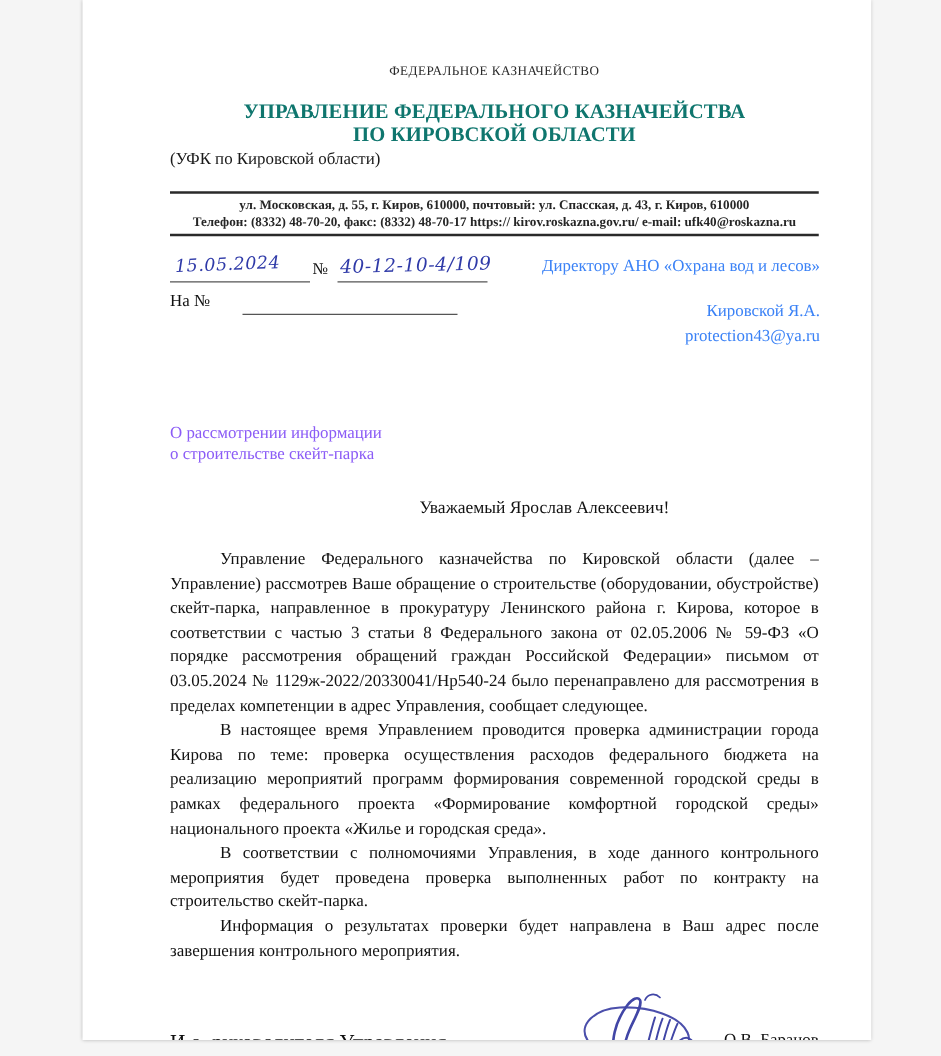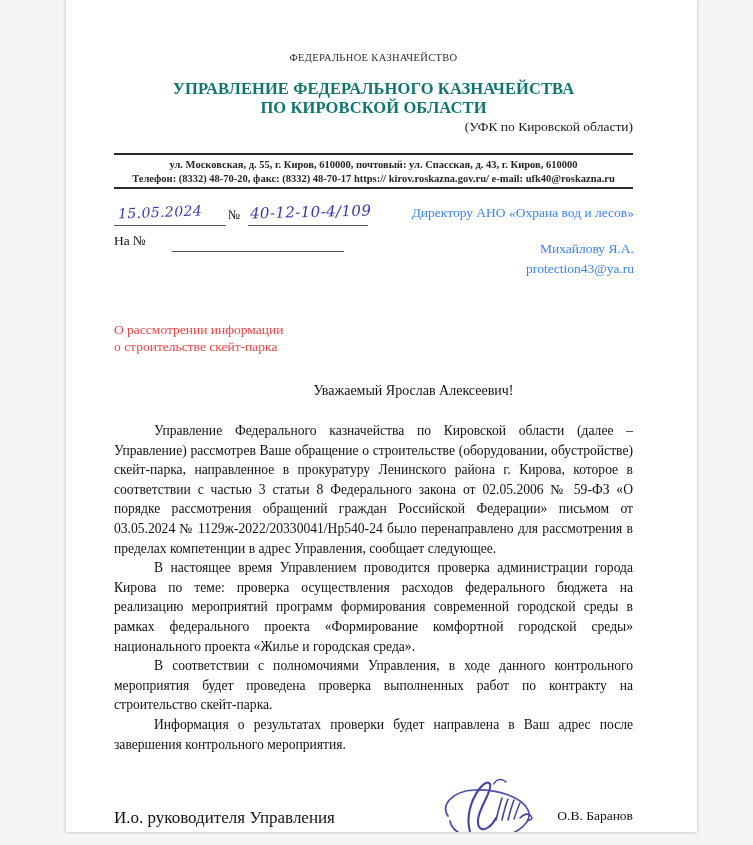--- a/index.html
+++ b/index.html
@@ -22,21 +22,21 @@
     width: 631px;
     height: 832px;
     background: #ffffff;
     box-shadow: 0 0 3px rgba(0,0,0,0.28);
     box-sizing: border-box;
     overflow: hidden;
   }
 
   .inner {
     position: absolute;
-    left: 48px;
+    left: 70px;
     top: 0;
     width: 519px;
     height: 832px;
   }
 
   
   .lh-org {
     text-align: center;
     font-size: 10.5px;
     letter-spacing: 0.35px;
@@ -46,21 +46,21 @@
   .lh-main {
     text-align: center;
     font-weight: bold;
     font-size: 16.5px;
     line-height: 19px;
     color: #0f766e;
     margin-top: 16px;
     letter-spacing: 0.1px;
   }
   .lh-sub {
-    text-align: right;
+    text-align: left;
     font-size: 13.5px;
     color: #1a1a1a;
     margin-top: 2px;
   }
 
   .rule-top {
     margin-top: 18px;
     border-top: 2.4px solid #2a2a2a;
   }
   .rule-bottom {
@@ -169,24 +169,24 @@
     margin-top: 20px;
     padding-left: 36px;
   }
   .addressee .line3 {
     margin-top: 4px;
     padding-left: 58px;
   }
 
   
   .subject {
-    margin-top: 10px;
+    margin-top: 26px;
     font-size: 13.5px;
     line-height: 17px;
-    color: #ef4444;
+    color: #8b5cf6;
   }
 
   .salutation {
     margin-top: 28px;
     text-align: center;
     font-size: 14px;
     color: #111;
     padding-left: 80px;
   }
 
@@ -271,21 +271,21 @@
         </div>
 
         <div class="ref-row2">
           <span class="na-label">На №</span>
           <span class="ul-na"></span>
         </div>
       </div>
 
       <div class="addressee">
         <div class="line1">Директору АНО «Охрана вод и лесов»</div>
-        <div class="line2">Михайлову Я.А.</div>
+        <div class="line2">Кировской Я.А.</div>
         <div class="line3">protection43@ya.ru</div>
       </div>
     </div>
 
     <div class="subject">
       <div>О рассмотрении информации</div>
       <div>о строительстве скейт-парка</div>
     </div>
 
     <div class="salutation">Уважаемый Ярослав Алексеевич!</div>

